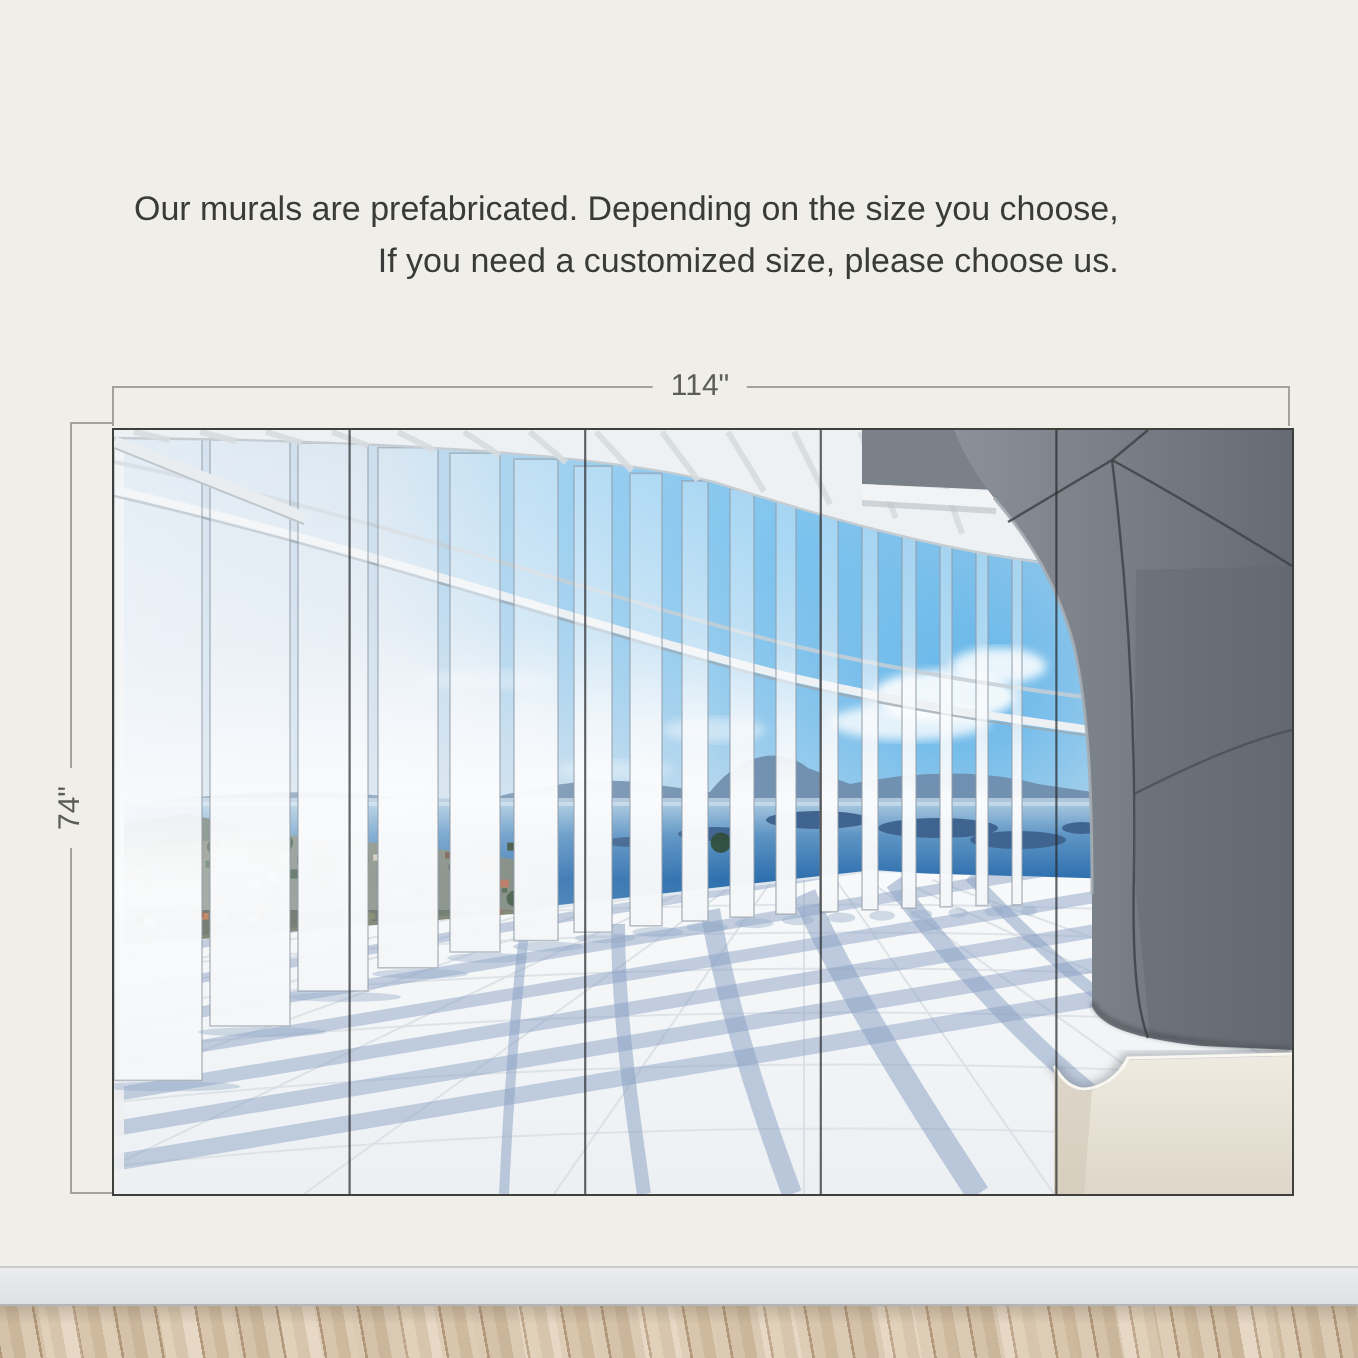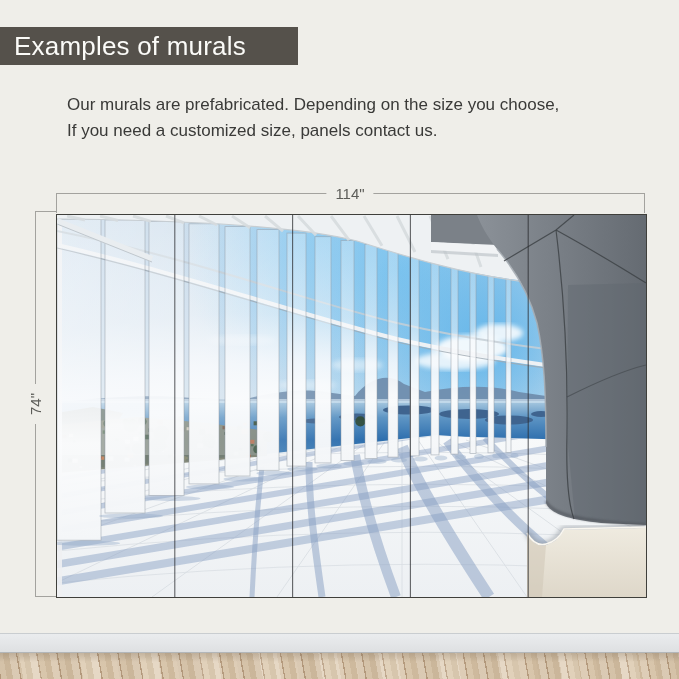--- a/index.html
+++ b/index.html
@@ -5,21 +5,21 @@
   html,body{margin:0;padding:0;}
   body{width:679px;height:679px;position:relative;overflow:hidden;
        background:#efeee9;font-family:"Liberation Sans",sans-serif;}
   .stage{position:absolute;inset:0;}
 
   .header-bar{position:absolute;left:0;top:27px;width:298px;height:38px;
               background:#55514b;display:flex;align-items:center;}
   .header-bar span{color:#fbfbf8;font-size:26px;padding-left:14px;letter-spacing:.2px;}
 
   .desc{position:absolute;left:67px;top:92px;color:#3a3a38;font-size:17px;line-height:26px;}
-  .desc div{white-space:nowrap;}
+  .desc div{white-space:nowrap;text-align:right;}
 
   .dim-line-h{position:absolute;left:56px;top:193px;width:589px;height:0;
               border-top:1px solid #a3a29e;}
   .dim-tick-v{position:absolute;width:1px;height:20px;top:193px;background:#a3a29e;}
   .dim-label-h{position:absolute;left:350px;top:193px;transform:translate(-50%,-50%);
                background:#efeee9;padding:0 9px;color:#5c5c58;font-size:15px;}
   .dim-line-v{position:absolute;left:35px;top:211px;height:386px;width:0;
               border-left:1px solid #a3a29e;}
   .dim-tick-h{position:absolute;left:35px;width:21px;height:1px;background:#a3a29e;}
   .dim-label-v{position:absolute;left:35px;top:404px;
@@ -37,27 +37,24 @@
       background:
         linear-gradient(180deg,rgba(120,105,88,.28),rgba(120,105,88,0) 9px),
         repeating-linear-gradient(80deg,rgba(105,78,52,.07) 0 23px,rgba(255,255,255,.12) 23px 41px,rgba(140,110,80,.06) 41px 59px),
         repeating-linear-gradient(80deg,#b79d80 0 1.3px,#ddcbb1 1.3px 7px,#d2bea2 7px 13px,#e3d3bd 13px 20px);}
 </style>
 </head>
 <body>
 
 <div class="stage">
 
-  <div class="header-bar">
-    <span>Examples of murals</span>
-  </div>
 
   <div class="desc">
     <div>Our murals are prefabricated. Depending on the size you choose,</div>
-    <div>If you need a customized size, panels contact us.</div>
+    <div>If you need a customized size, please choose us.</div>
   </div>
 
   <div class="dim-line-h"></div>
   <div class="dim-tick-v" style="left:56px"></div>
   <div class="dim-tick-v" style="left:644px"></div>
   <span class="dim-label-h">114"</span>
 
   <div class="dim-line-v"></div>
   <div class="dim-tick-h" style="top:211px"></div>
   <div class="dim-tick-h" style="top:596px"></div>

